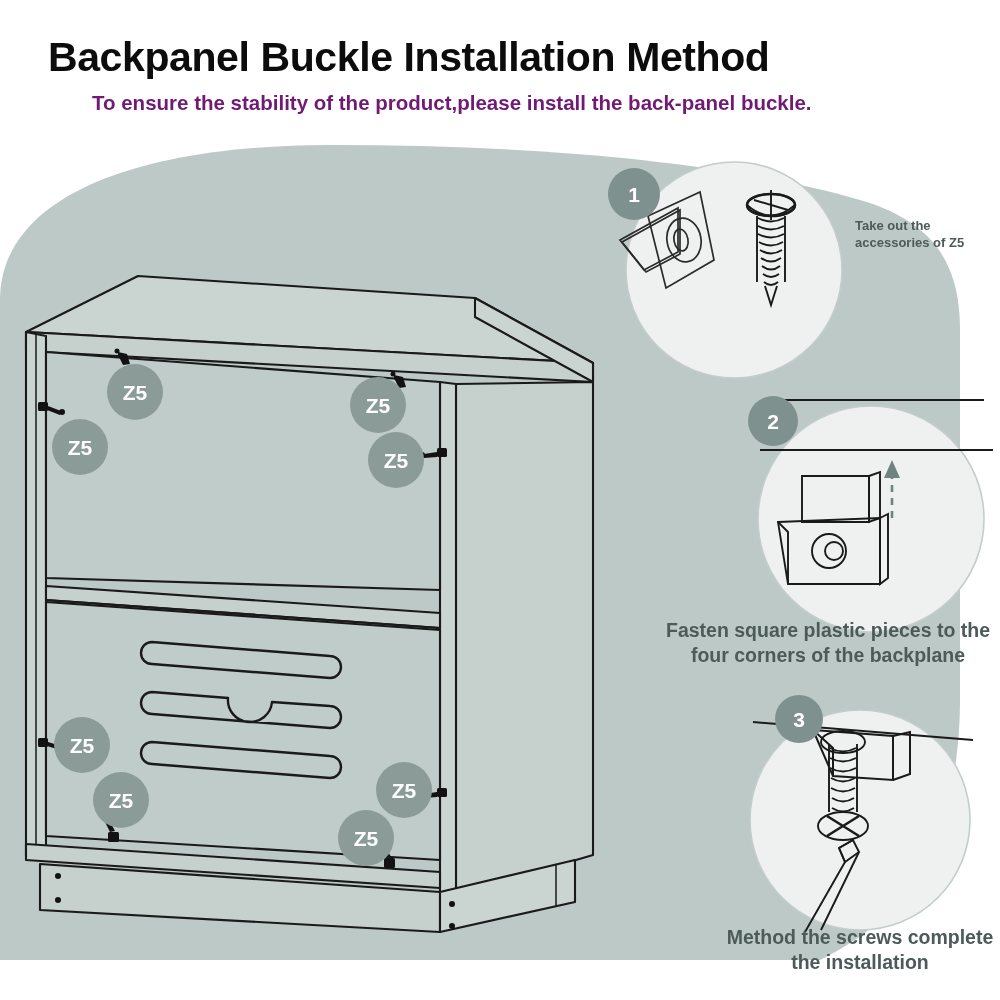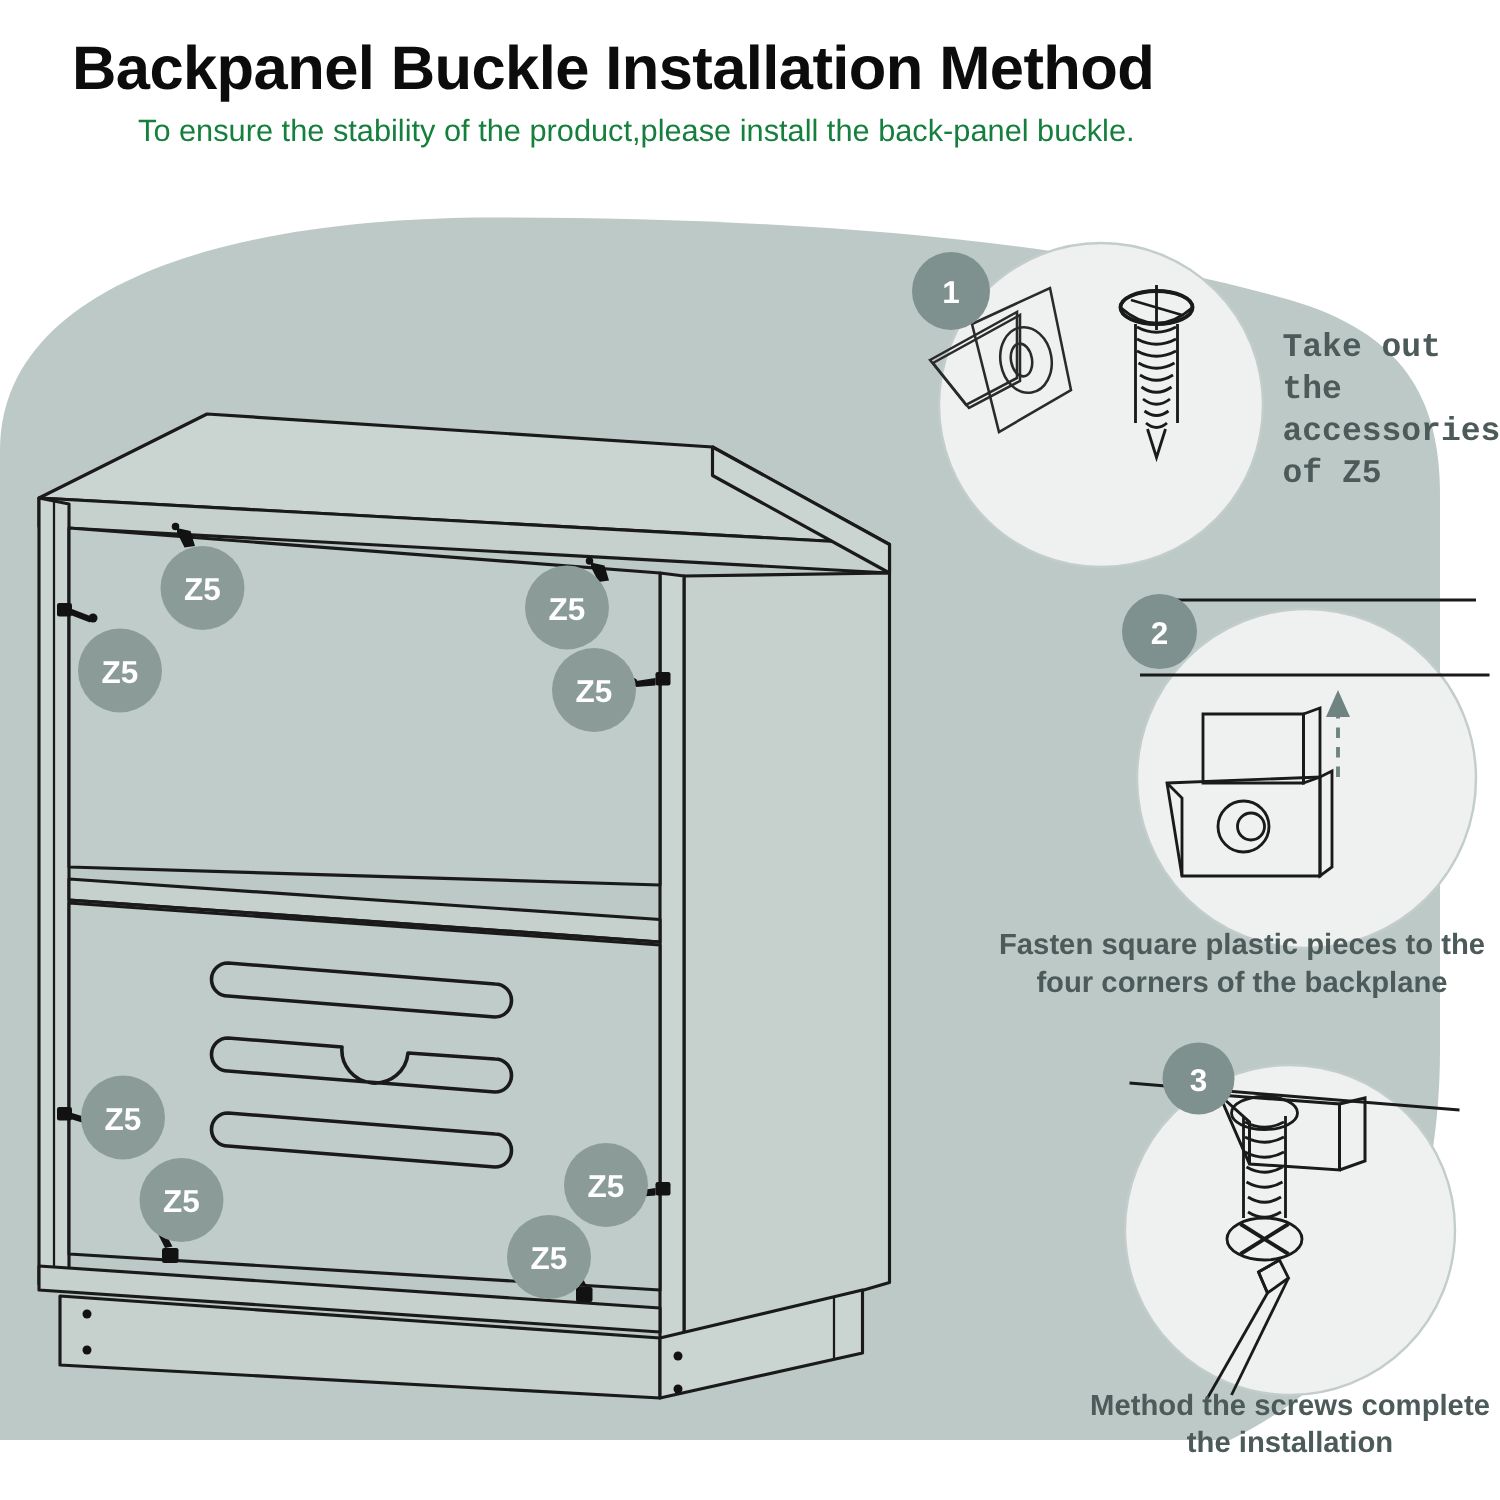--- a/index.html
+++ b/index.html
@@ -3,35 +3,35 @@
 <meta charset="utf-8">
 <style>
   html,body{margin:0;padding:0;background:#ffffff;}
   body{width:1000px;height:1000px;position:relative;overflow:hidden;
        font-family:"Liberation Sans","DejaVu Sans",sans-serif;}
 
   #root{position:absolute;inset:0;background:#ffffff;}
 
   .bg-blob{position:absolute;left:0;top:0;width:1000px;height:1000px;}
 
-  .title{position:absolute;left:48px;top:24px;width:920px;
+  .title{position:absolute;left:48px;top:36px;width:920px;
          font-size:41px;font-weight:bold;color:#0c0c0c;
          letter-spacing:-0.4px;line-height:1.05;white-space:nowrap;}
-  .subtitle{position:absolute;left:92px;top:76px;width:880px;
-            font-size:20.5px;font-weight:normal;color:#15803d;
+  .subtitle{position:absolute;left:92px;top:91px;width:880px;
+            font-size:20.5px;font-weight:bold;color:#701a75;
             line-height:1.2;white-space:nowrap;}
 
   .diagram{position:absolute;left:0;top:120px;width:660px;height:820px;}
 
   .panel-1{position:absolute;left:604px;top:160px;width:260px;height:230px;}
   .panel-2{position:absolute;left:740px;top:388px;width:262px;height:262px;}
   .panel-3{position:absolute;left:735px;top:700px;width:250px;height:250px;}
 
   .cap{position:absolute;color:#4c5b59;font-weight:bold;line-height:1.28;}
-  .cap1{left:855px;top:218px;width:145px;font-size:22px;font-family:Liberation Mono, monospace;}
+  .cap1{left:855px;top:218px;width:145px;font-size:13px;}
   .cap2{left:648px;top:618px;width:360px;font-size:19.5px;text-align:center;}
   .cap3{left:720px;top:925px;width:280px;font-size:19.5px;text-align:center;}
 
   .badge-num{font-size:21px;font-weight:bold;fill:#ffffff;}
   .z5txt{font-size:21px;font-weight:bold;fill:#ffffff;}
 </style>
 </head>
 <body>
 
 <div id="root">

